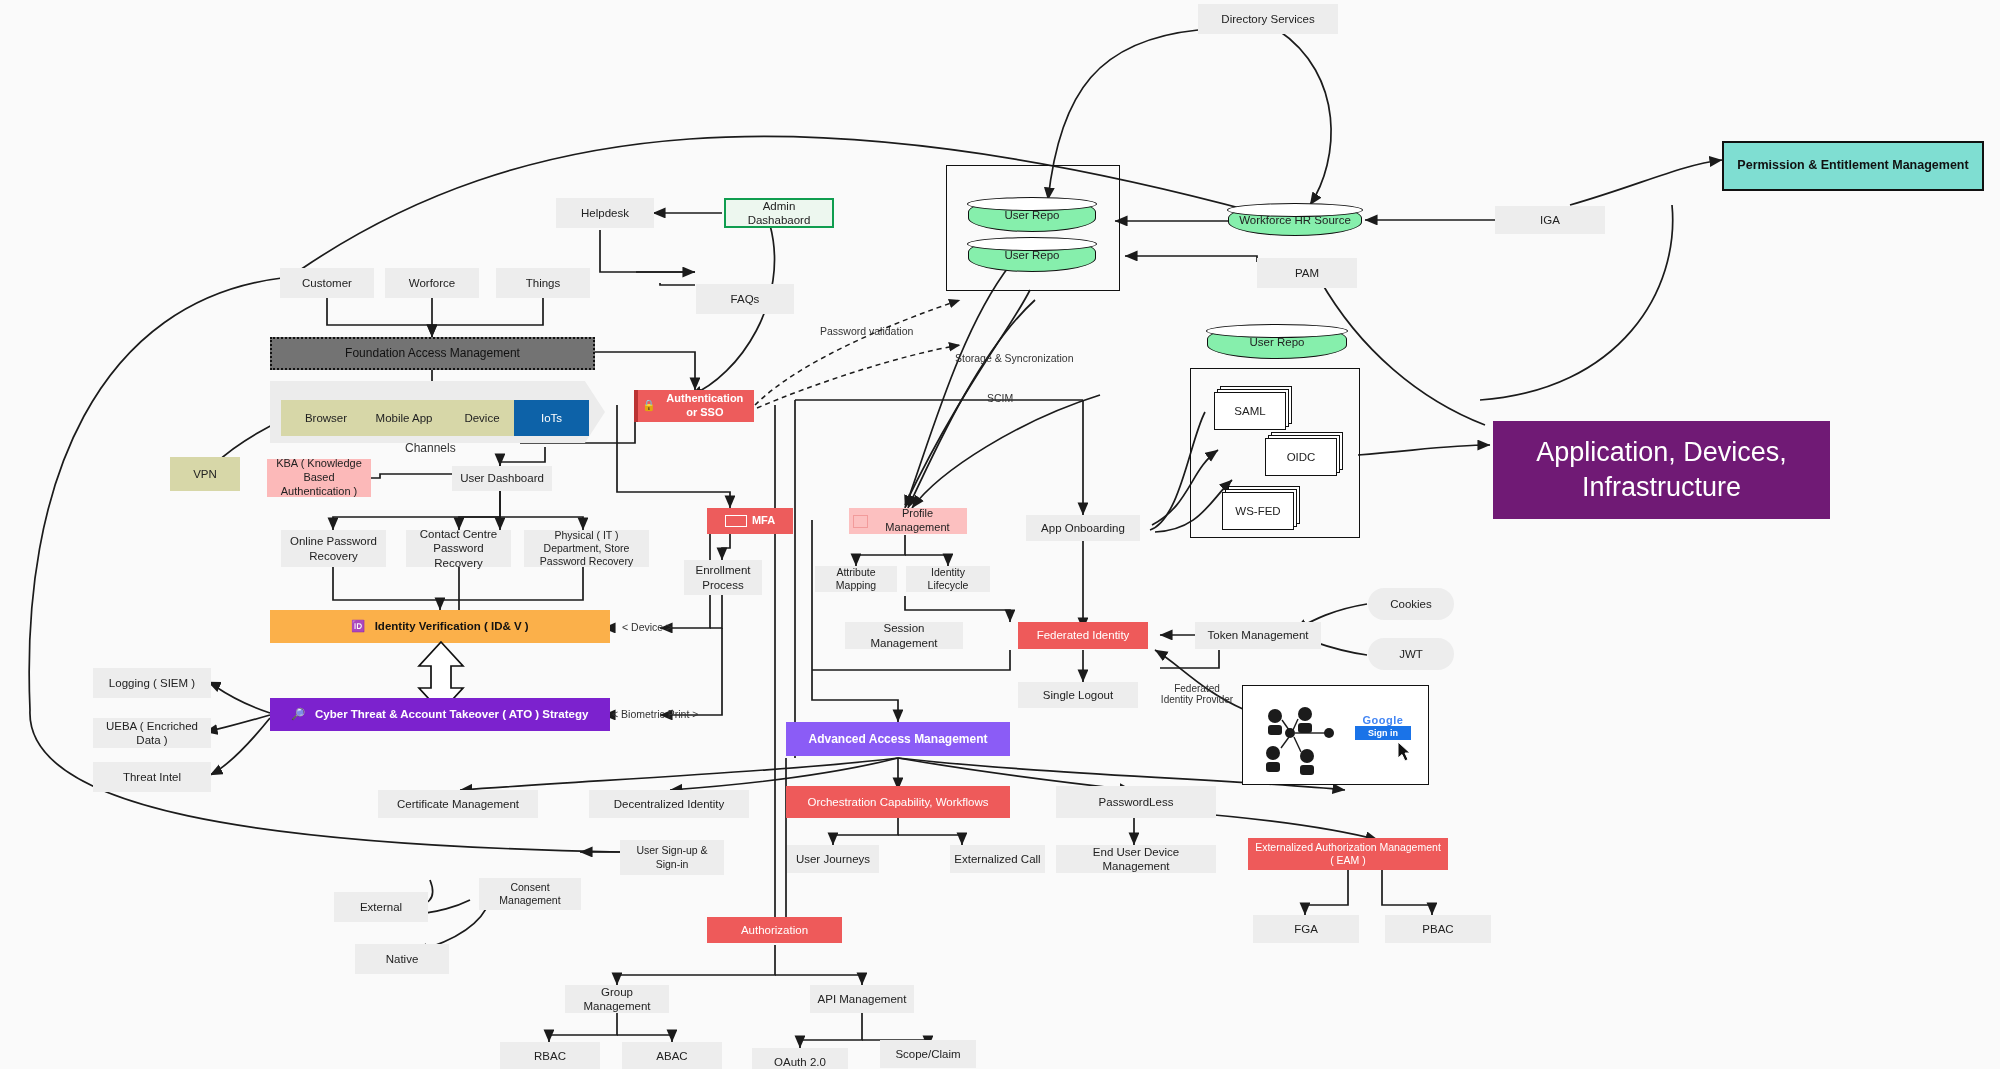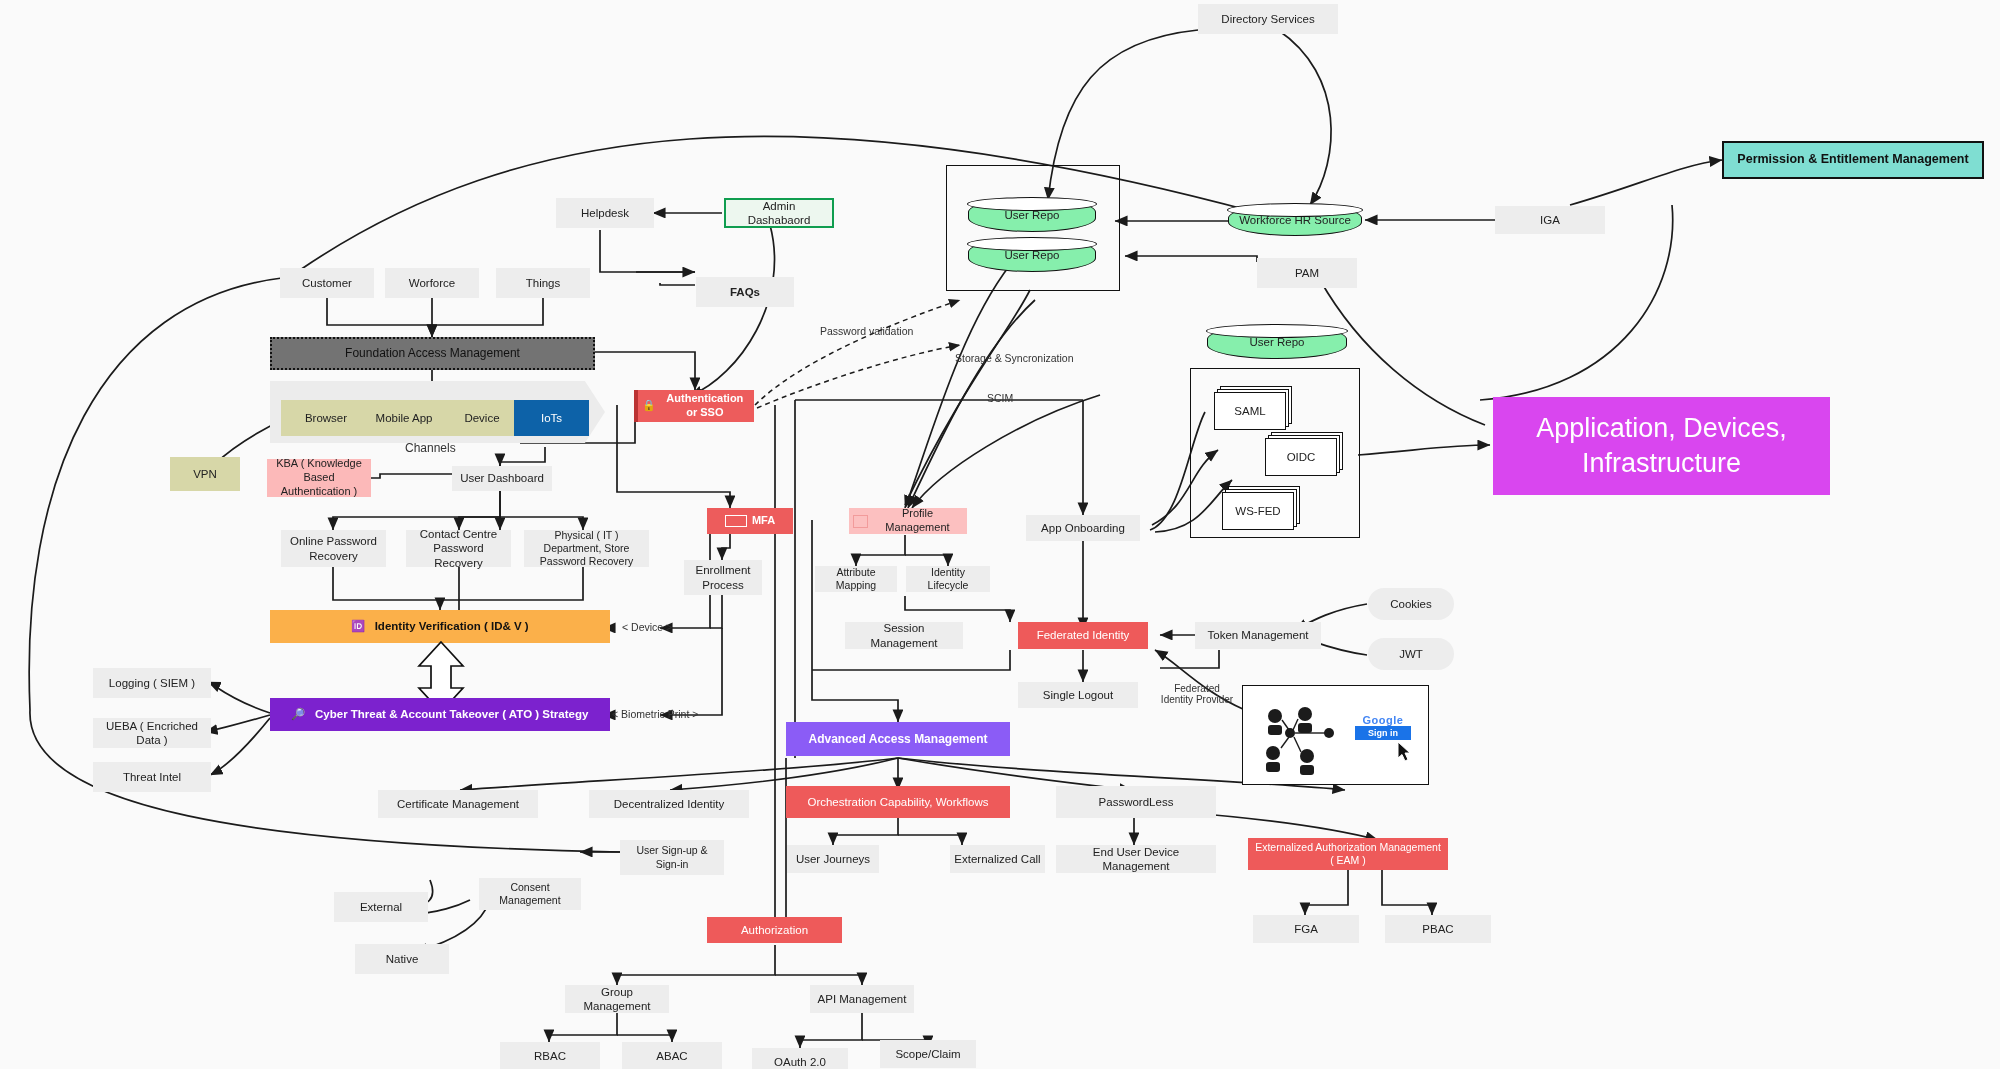--- a/index.html
+++ b/index.html
@@ -15,21 +15,21 @@
   .tealsolid{background:#7fded2;color:#111;font-weight:bold;border:2px solid #111;}
   .olive{background:#d7d7a8;}
   .blue{background:#0d62a8;color:#fff;}
   .bluedark{background:#8b5cf6;color:#fff;font-weight:bold;}
   .red{background:#ee5a5a;color:#fff;}
   .redb{background:#ed5c5c;color:#fff;font-weight:bold;}
   .pinkpale{background:#fcb9b9;color:#222;}
   .pinklt{background:#fcc0c0;color:#222;}
   .amber{background:#fbb04a;color:#111;font-weight:bold;}
   .purple{background:#7c22ce;color:#fff;font-weight:bold;}
-  .black{background:#d946ef;color:#fff;font-size:27px;font-weight:normal;line-height:1.28;}
+  .black{background:#701a75;color:#fff;font-size:27px;font-weight:normal;line-height:1.28;margin-top:24px;}
   .greenout{background:#edf7ef;border:2px solid #0f9d4f;color:#222;}
   .lbl{position:absolute;font-size:10.5px;color:#333;background:transparent;}
   .chanwrap{position:absolute;background:#ececec;}
   .grpbox{position:absolute;border:1.6px solid #111;background:transparent;}
   .cyl{position:absolute;box-sizing:border-box;border:1.6px solid #111;background:#86efac;
        border-radius:50%/14px;display:flex;align-items:center;justify-content:center;
        font-size:11.5px;color:#222;}
   .cyl:before{content:"";position:absolute;left:-1.6px;right:-1.6px;top:-1.6px;height:12px;
        border:1.6px solid #111;border-radius:50%;background:#fff;}
   .doc{position:absolute;box-sizing:border-box;font-size:11.5px;color:#222;}
@@ -207,42 +207,42 @@
     </g>
 
     <g fill="none" stroke="#1b1b1b" stroke-width="1.5" stroke-dasharray="5,4">
       <path d="M755,405 C800,360 900,320 960,300" marker-end="url(#ah)"></path>
       <path d="M757,408 C810,385 900,355 960,345" marker-end="url(#ah)"></path>
     </g>
   </svg>
 
   <div class="node grey" style="left:1198px;top:4px;width:140px;height:30px;">Directory Services</div>
 
-  <div class="node tealsolid" style="left:1722px;top:141px;width:262px;height:38px;font-size:12.5px;">Permission &amp; Entitlement  Management</div>
+  <div class="node tealsolid" style="left:1722px;top:141px;width:262px;height:50px;font-size:12.5px;">Permission &amp; Entitlement  Management</div>
 
   <div class="node grey" style="left:556px;top:198px;width:98px;height:30px;">Helpdesk</div>
 
   <div class="node greenout" style="left:724px;top:198px;width:110px;height:30px;">Admin Dashabaord</div>
 
   <div class="grpbox" style="left:946px;top:165px;width:172px;height:124px;"></div>
   <div class="cyl" style="left:968px;top:198px;width:128px;height:34px;">User Repo</div>
   <div class="cyl" style="left:968px;top:238px;width:128px;height:34px;">User Repo</div>
 
   <div class="cyl" style="left:1228px;top:204px;width:134px;height:32px;">Workforce HR Source</div>
 
   <div class="node grey" style="left:1495px;top:206px;width:110px;height:28px;">IGA</div>
 
   <div class="node grey" style="left:1257px;top:258px;width:100px;height:30px;">PAM</div>
 
   <div class="cyl" style="left:1207px;top:325px;width:140px;height:34px;">User Repo</div>
 
   <div class="node grey" style="left:280px;top:268px;width:94px;height:30px;">Customer</div>
   <div class="node grey" style="left:385px;top:268px;width:94px;height:30px;">Worforce</div>
   <div class="node grey" style="left:496px;top:268px;width:94px;height:30px;">Things</div>
-  <div class="node grey" style="left:696px;top:277px;width:98px;height:30px;font-weight:bold;">FAQs</div>
+  <div class="node grey" style="left:696px;top:284px;width:98px;height:30px;">FAQs</div>
 
   <div class="node teal" style="left:270px;top:337px;width:325px;height:33px;font-size:12px;">Foundation Access Management</div>
 
   <div class="chanwrap" style="left:270px;top:381px;width:335px;height:62px;
               clip-path:polygon(0 0,94% 0,100% 50%,94% 100%,0 100%);"></div>
   <div class="node olive" style="left:281px;top:400px;width:90px;height:36px;">Browser</div>
   <div class="node olive" style="left:359px;top:400px;width:90px;height:36px;">Mobile App</div>
   <div class="node olive" style="left:437px;top:400px;width:90px;height:36px;">Device</div>
   <div class="node blue" style="left:514px;top:400px;width:75px;height:36px;">IoTs</div>
   <div class="lbl" style="left:405px;top:441px;font-size:12px;">Channels</div>

